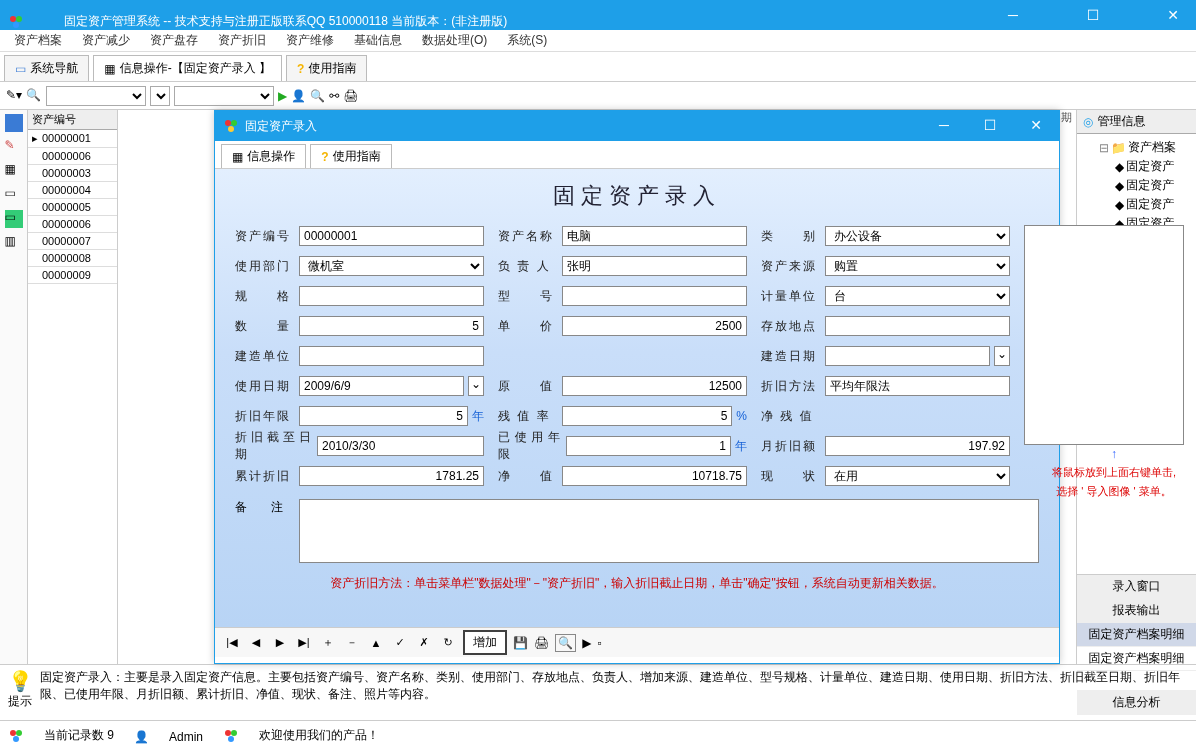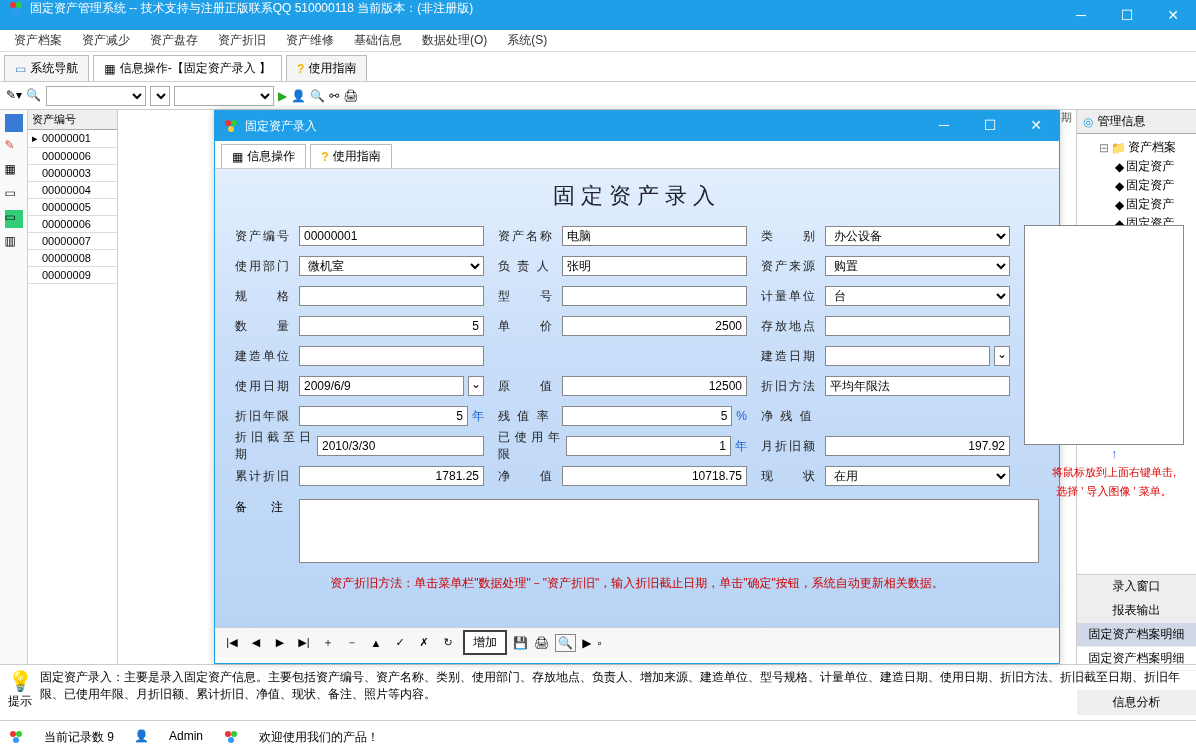--- a/index.html
+++ b/index.html
@@ -1,17 +1,17 @@
 <!DOCTYPE html>
 <html><head>
 <meta charset="utf-8">
 <style>
 * { box-sizing: border-box; margin: 0; padding: 0; font-family: "Microsoft YaHei", sans-serif; }
 body { background: #fff; font-size: 12px; overflow: hidden; width: 1196px; height: 744px; position: relative; }
-.titlebar { height: 30px; background: #1E9FE8; color: #fff; display: flex; align-items: flex-start; padding-left: 8px; }
+.titlebar { height: 30px; background: #1E9FE8; color: #fff; display: flex; align-items: flex-end; padding-left: 8px; gap: 34px; }
 .titlebar .icon { width: 16px; height: 16px; margin-right: 6px; }
 .titlebar .title { flex: 1; font-size: 12px; }
 .titlebar .win-btn { width: 46px; height: 30px; display: flex; align-items: center; justify-content: center; color: #fff; font-size: 14px; }
 .menubar { height: 22px; background: #fff; border-bottom: 1px solid #ddd; display: flex; align-items: center; padding-left: 4px; font-size: 12px; color: #333; }
 .menubar span { padding: 0 10px; }
 .tabbar { height: 30px; background: #fff; border-bottom: 1px solid #ccc; display: flex; align-items: flex-end; padding-left: 4px; gap: 4px; }
 .tabbar .tab { border: 1px solid #bbb; border-bottom: none; padding: 4px 10px; background: #f5f5f5; display: flex; align-items: center; gap: 4px; font-size: 12px; }
 .tabbar .tab.active { background: #fff; }
 .toolbar2 { height: 28px; border-bottom: 1px solid #ccc; display: flex; align-items: center; padding-left: 6px; gap: 4px; }
 .dd { width: 100px; height: 20px; border: 1px solid #aaa; background: #fff; }
@@ -27,21 +27,21 @@
 .right-panel .hdr { background: #eee; border-bottom: 1px solid #aaa; padding: 3px 6px; display: flex; align-items: center; gap: 4px; }
 .tree { font-size: 12px; padding: 4px; }
 .tree .nd { padding: 1px 0 1px 14px; white-space: nowrap; display: flex; align-items: center; gap: 2px; }
 .tree .nd2 { padding-left: 18px; }
 .tree .nd3 { padding-left: 34px; }
 .folder { color: #d4a017; }
 .blue-ico { color: #1E9FE8; }
 .right-lists { border-top: 1px solid #ccc; }
 .right-lists div { padding: 3px 8px; border-bottom: 1px solid #eee; text-align: center; }
 .right-lists .sel { background: #D0D8E8; }
-.statusbar { height: 24px; border-top: 1px solid #ccc; display: flex; align-items: flex-start; padding: 8px 8px; gap: 20px; font-size: 12px; }
+.statusbar { height: 24px; border-top: 1px solid #ccc; display: flex; align-items: flex-end; padding: 0 8px; gap: 20px; font-size: 12px; }
 .hint-bar { height: 56px; border-top: 1px solid #ccc; padding: 4px 8px; font-size: 12px; display: flex; gap: 8px; }
 .hint-bar .bulb { width: 24px; height: 24px; color: #f5c518; font-size: 20px; }
 
 
 .modal { position: absolute; left: 96px; top: 0; width: 846px; height: 554px; border: 1px solid #1E9FE8; background: #fff; box-shadow: 0 0 8px rgba(0,0,0,.2); z-index: 10; }
 .modal .m-title { height: 30px; background: #1E9FE8; color: #fff; display: flex; align-items: center; padding-left: 8px; }
 .modal .m-title .t { flex: 1; }
 .modal .m-title .win-btn { width: 46px; height: 30px; text-align: center; line-height: 28px; font-size: 14px; }
 .modal .m-tabs { height: 28px; border-bottom: 1px solid #ccc; display: flex; align-items: flex-end; padding-left: 6px; gap: 4px; }
 .modal .m-tabs .mtab { border: 1px solid #bbb; border-bottom: none; padding: 3px 10px; background: #fff; font-size: 12px; display: flex; align-items: center; gap: 4px; }

